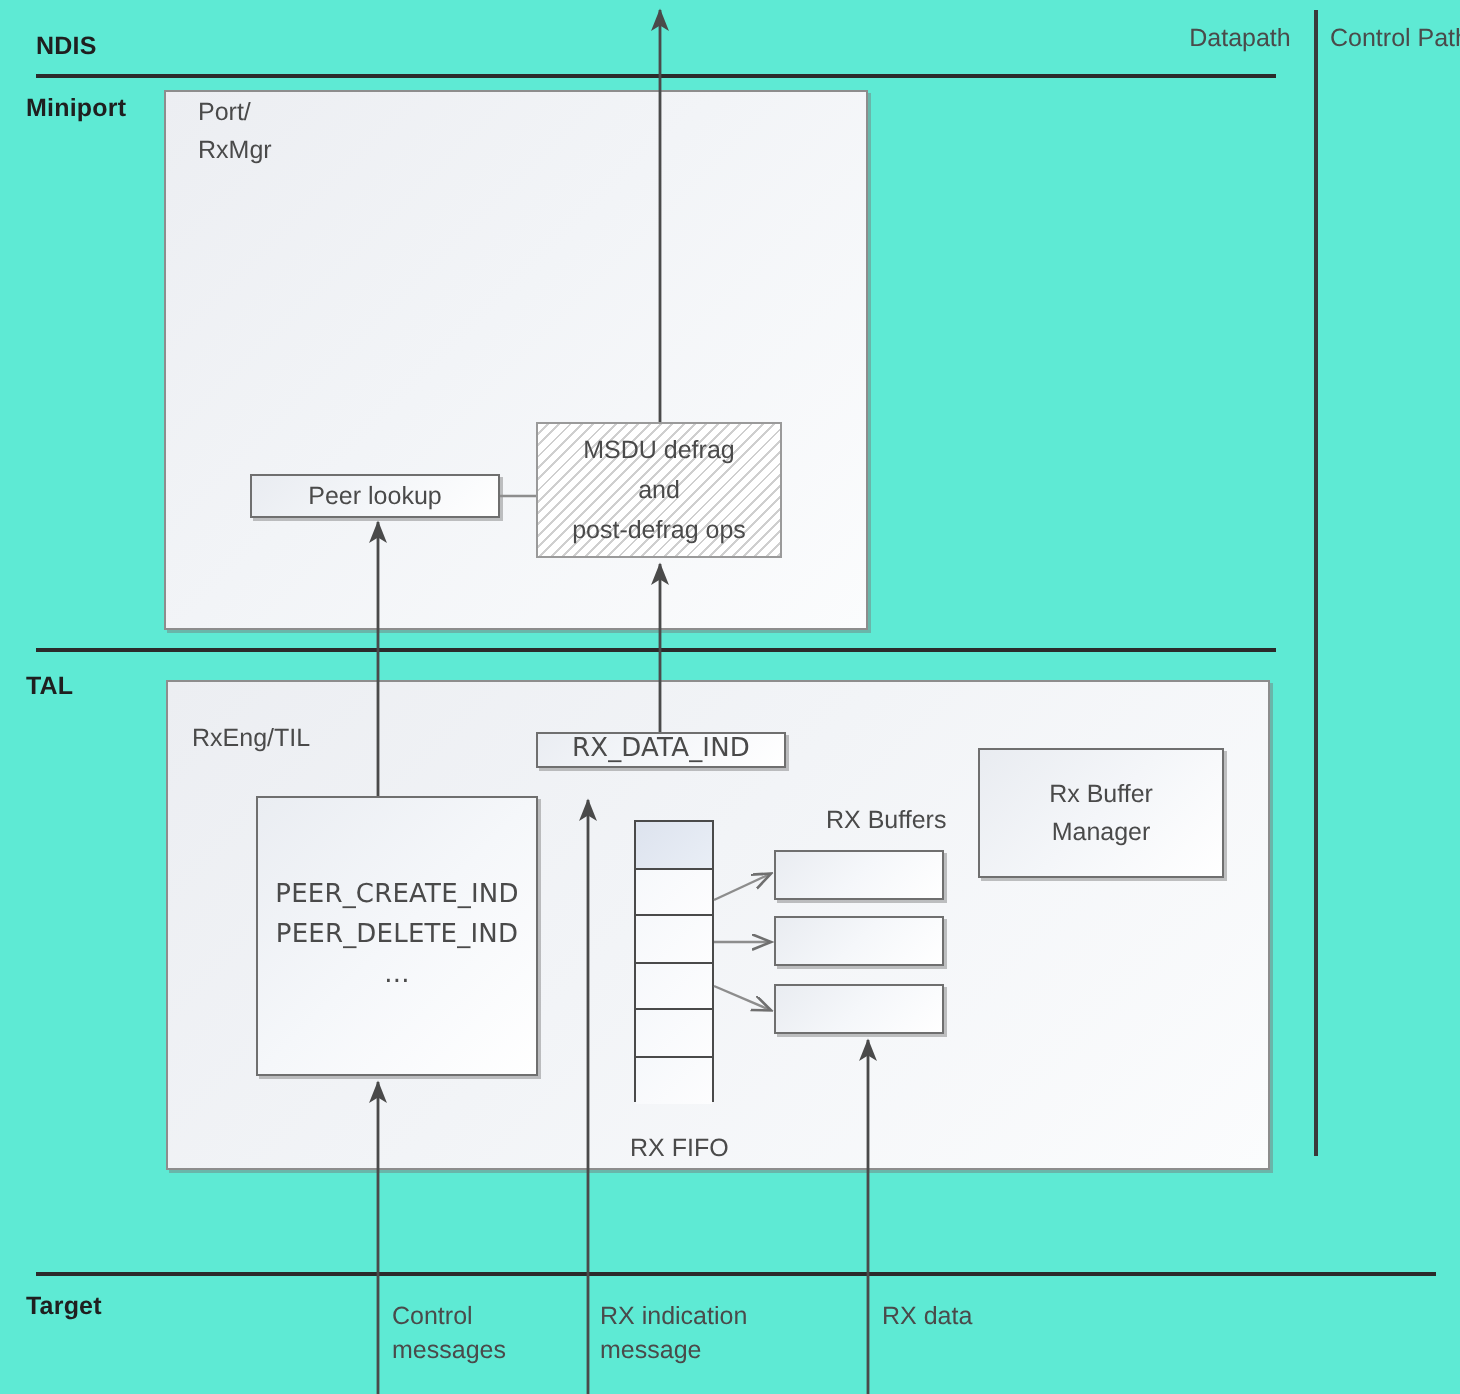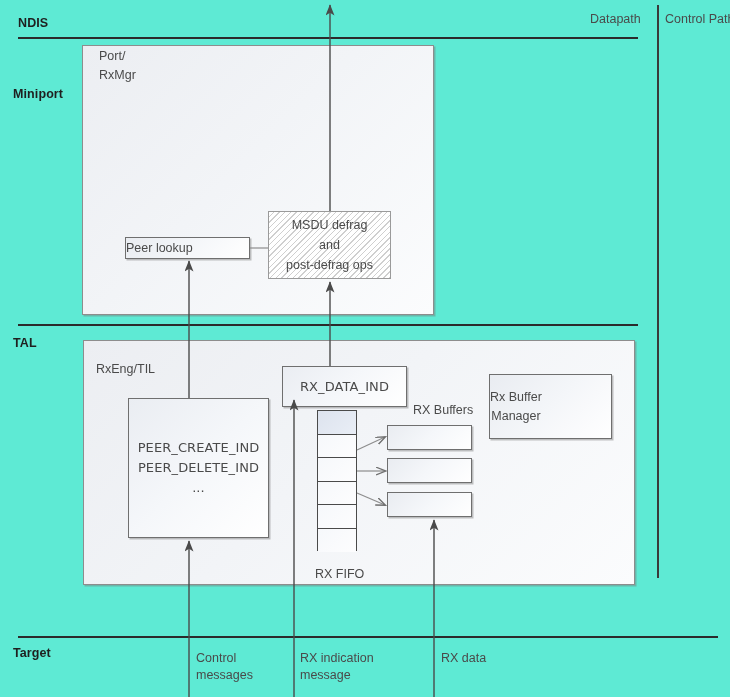--- a/index.html
+++ b/index.html
@@ -56,20 +56,21 @@
     line-height: 19px;
     white-space: pre-line;
   }
   .plain-box {
     position: absolute;
     border: 1px solid #6f6f6f;
     background: linear-gradient(135deg, #e9ecf1 0%, #f4f6f9 50%, #ffffff 100%);
     box-sizing: border-box;
     display: flex;
     align-items: center;
+    justify-content: center;
     text-align: center;
     font-size: 12.5px;
     color: #4a4a4a;
     line-height: 19px;
   }
   .shadow-box {
     box-shadow: 1.5px 1.5px 0 rgba(120,120,120,0.45);
   }
   .hatch-box {
     position: absolute;
@@ -145,25 +146,25 @@
 
 <div id="canvas">
 
   <div class="hsep" style="left:18px; top:37px; width:620px;"></div>
   <div class="hsep" style="left:18px; top:324px; width:620px;"></div>
   <div class="hsep" style="left:18px; top:636px; width:700px;"></div>
 
   <div class="vdivider" style="left:657px; top:5px; height:573px;"></div>
 
   <div class="layer-label" style="left:18px; top:16px;">NDIS</div>
-  <div class="layer-label" style="left:13px; top:47px;margin-top:40px;">Miniport</div>
+  <div class="layer-label" style="left:13px; top:47px;">Miniport</div>
   <div class="layer-label" style="left:13px; top:336px;">TAL</div>
   <div class="layer-label" style="left:13px; top:646px;">Target</div>
 
-  <div class="path-label" style="left:590px; top:11px; width:60px; text-align:left;">Datapath</div>
+  <div class="path-label" style="left:590px; top:11px; width:60px; text-align:center;">Datapath</div>
   <div class="path-label" style="left:665px; top:11px; width:60px;">Control
 Path</div>
 
   <div class="container-box shadow-box" style="left:82px; top:45px; width:352px; height:270px;"></div>
   <div class="container-title" style="left:99px; top:47px;">Port/
 RxMgr</div>
 
   <div class="plain-box shadow-box" style="left:125px; top:237px; width:125px; height:22px;">
     <span>Peer lookup</span>
   </div>
@@ -176,21 +177,21 @@
 
   <div class="container-box shadow-box" style="left:83px; top:340px; width:552px; height:245px;"></div>
   <div class="container-title" style="left:96px; top:360px;">RxEng/TIL</div>
 
   <div class="mono-box shadow-box" style="left:128px; top:398px; width:141px; height:140px;">
     <span style="white-space:pre-line;">PEER_CREATE_IND
 PEER_DELETE_IND
 ...</span>
   </div>
 
-  <div class="mono-box shadow-box" style="left:282px; top:366px; width:125px; height:41px;">
+  <div class="mono-box shadow-box" style="left:268px; top:366px; width:125px; height:18px;">
     <span>RX_DATA_IND</span>
   </div>
 
   <div class="plain-box shadow-box" style="left:489px; top:374px; width:123px; height:65px;">
     <span style="white-space:pre-line;">Rx Buffer
 Manager</span>
   </div>
 
   <div class="fifo" style="left:317px; top:410px; width:40px; height:141px;">
     <div class="fifo-cell filled" style="height:23.5px;"></div>

